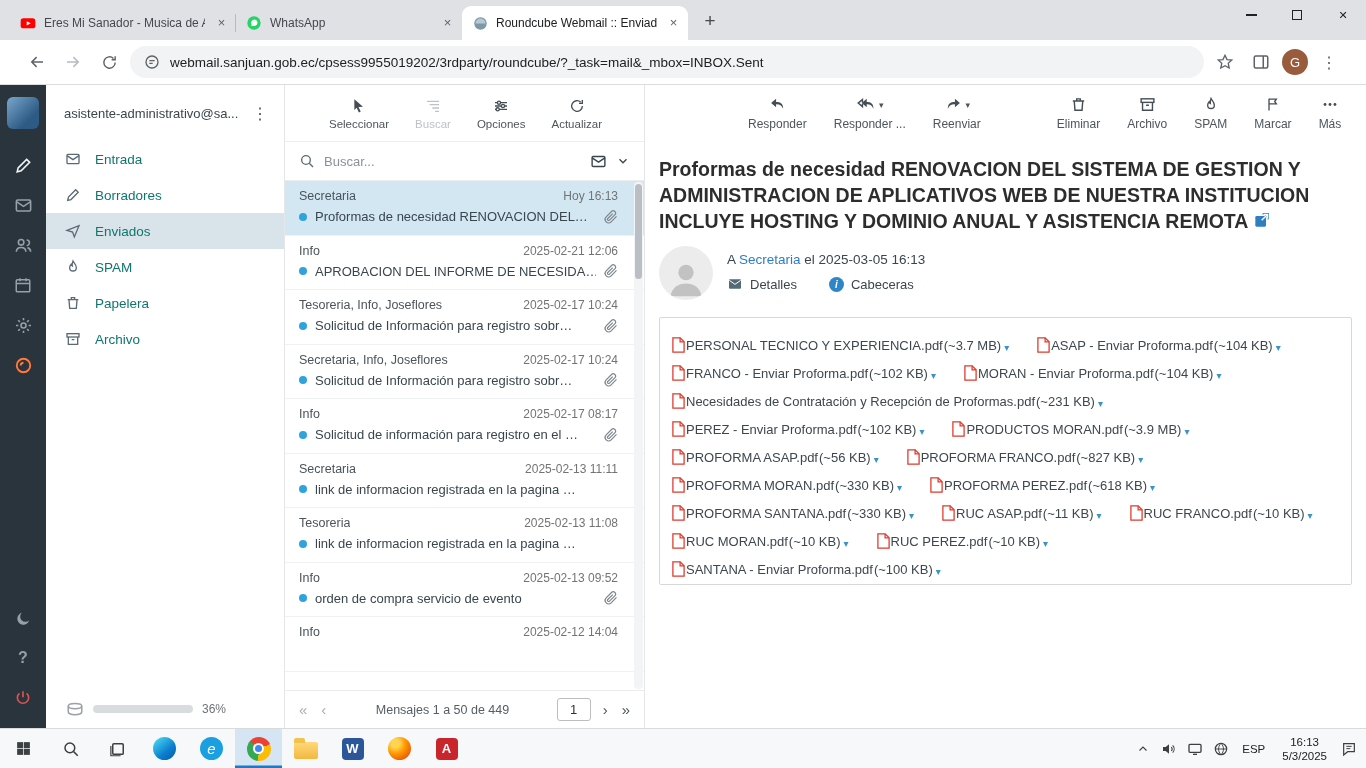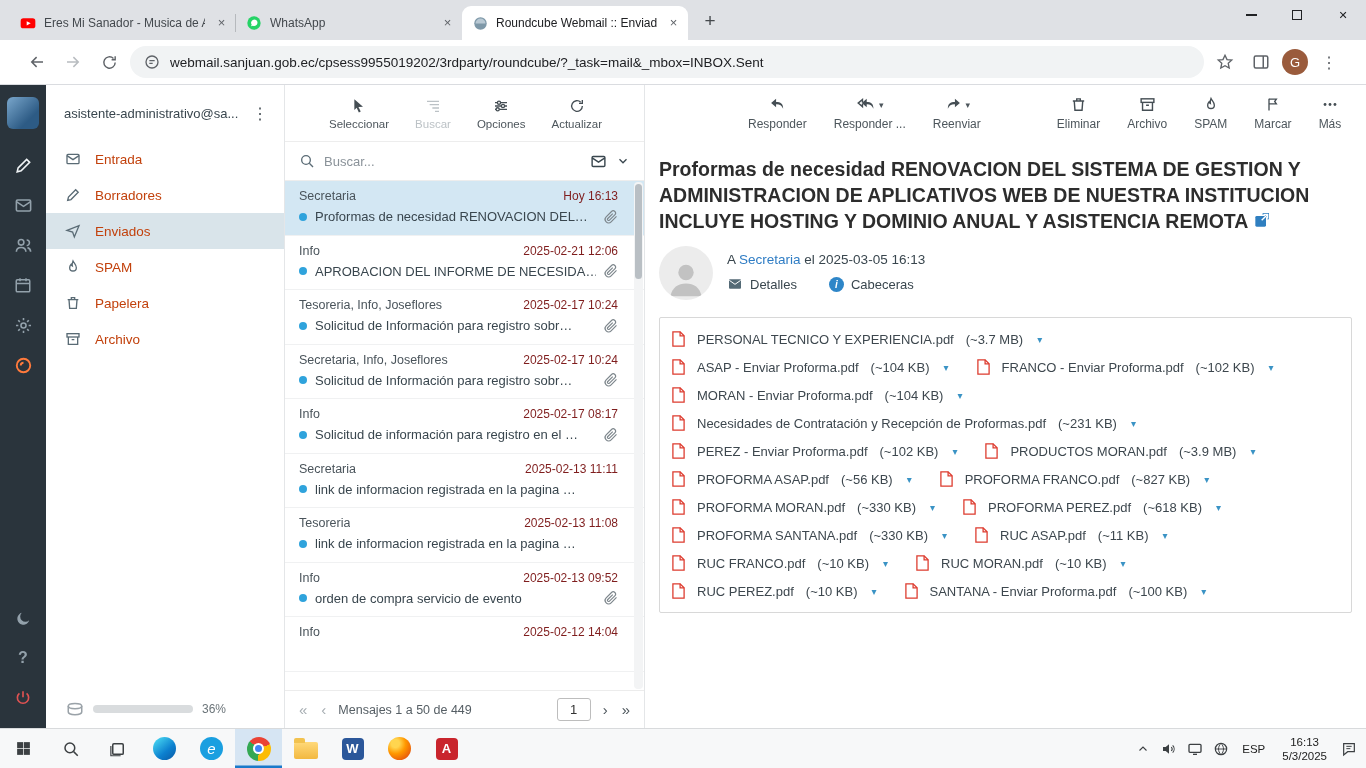--- a/index.html
+++ b/index.html
@@ -37,21 +37,21 @@
   .ns-ico.bright { color:#f0f4f6; }
   .ns-ico.orange { color:#ff7a3c; }
   .ns-spacer { flex:1; }
   .ns-ico.red { color:#e05252; }
 
   .folders-col { width:239px; background:#fff; border-right:1px solid #e4e6e8; display:flex; flex-direction:column; flex:none; }
   .account-row { height:56px; display:flex; align-items:center; padding:0 10px 0 18px; font-size:13px; color:#39464e; flex:none; }
   .account-name { flex:1; white-space:nowrap; overflow:hidden; }
   .kebab { color:#4d565c; font-size:16px; padding:0 6px; }
   .folder-list { flex:1; }
-  .folder { height:36px; display:flex; align-items:center; gap:13px; padding:0 19px; font-size:13.5px; color:#c2410c; }
+  .folder { height:36px; display:flex; align-items:center; gap:13px; padding:0 19px; font-size:13.5px; color:#0f766e; }
   .folder.selected { background:#d9e4ea; }
   .f-ico { width:17px; height:17px; color:#5a6b75; flex:none; display:flex; align-items:center; }
   .quota-row { height:38px; display:flex; align-items:center; gap:9px; padding:0 14px 0 20px; flex:none; }
   .quota-track { width:100px; height:8px; background:#d9dcde; border-radius:4px; overflow:hidden; }
   .quota-fill { height:100%; width:36%; background:#2f9fe0; border-radius:4px; }
   .quota-label { font-size:12px; color:#6b7479; }
   .disk-ico { color:#9aa2a8; display:flex; }
 
   .list-col { width:360px; border-right:1px solid #e4e6e8; display:flex; flex-direction:column; flex:none; position:relative; background:#fff; }
   .list-toolbar { height:56px; display:flex; align-items:center; gap:26px; padding:0 10px 0 44px; flex:none; }
@@ -61,33 +61,33 @@
   .search-row { height:40px; border-top:1px solid #ededed; border-bottom:1px solid #ededed; display:flex; align-items:center; gap:9px; padding:0 14px; flex:none; color:#5a6b75; }
   .search-input { flex:1; border:none; outline:none; background:transparent; font-size:13px; color:#39464e; font-family:inherit; min-width:0; }
   .search-input::placeholder { color:#8a9299; }
   .scope-ico { color:#39464e; display:flex; }
 
   .msg-list { flex:1; overflow:hidden; }
   .msg { height:54.5px; flex:none; padding:8px 26px 0 14px; border-bottom:1px solid #f0f1f2; position:relative; background:#fff; }
   .msg.selected { background:#d3e7f3; }
   .msg-top { display:flex; justify-content:space-between; align-items:baseline; }
   .msg-sender { font-size:12.5px; color:#4a545b; white-space:nowrap; overflow:hidden; }
-  .msg-date { font-size:12px; color:#7f1d1d; flex:none; margin-left:8px; }
+  .msg-date { font-size:12px; color:#737373; flex:none; margin-left:8px; }
   .msg-bottom { display:flex; align-items:center; gap:8px; margin-top:6px; }
   .dot { width:8px; height:8px; border-radius:50%; background:#2fa3dc; flex:none; }
   .msg-subject { flex:1; font-size:13px; color:#39464e; white-space:nowrap; overflow:hidden; }
   .clip { color:#7d868c; flex:none; display:flex; }
 
   .list-scrollbar { position:absolute; right:1px; top:97px; bottom:39px; width:9px; background:#f3f4f5; border-radius:4px; }
   .list-thumb { position:absolute; top:2px; left:1px; width:7px; height:95px; background:#b9bfc4; border-radius:4px; }
 
   .list-footer { height:38px; border-top:1px solid #ececec; display:flex; align-items:center; gap:10px; padding:0 12px; flex:none; font-size:12.5px; color:#555e64; }
   .pg-btn { font-size:15px; color:#4d565c; padding:0 2px; }
   .pg-btn.dis { color:#a6adb2; }
-  .pg-label { flex:1; }
+  .pg-label { flex:1; text-align:center; }
   .page-input { width:34px; height:23px; border:1px solid #bdbdbd; border-radius:3px; text-align:center; font-size:13px; color:#333; font-family:inherit; }
 
   .view-col { flex:1; display:flex; flex-direction:column; min-width:0; background:#fff; }
   .view-toolbar { height:56px; display:flex; align-items:center; gap:27px; padding-left:103px; flex:none; }
   .vt-btn { display:flex; flex-direction:column; align-items:center; gap:3px; font-size:12px; color:#4d565c; }
   .vt-ico { height:18px; display:flex; align-items:center; gap:3px; }
   .vt-caret { font-size:9px; color:#4d565c; }
   .vt-gap { width:22px; }
 
   .subject-wrap { padding:15px 20px 6px 14px; display:block; }
@@ -99,21 +99,21 @@
   .p-avatar { width:54px; height:54px; border-radius:50%; background:#ececec; overflow:hidden; display:flex; align-items:flex-end; justify-content:center; flex:none; }
   .from-meta { padding-top:6px; }
   .from-line { font-size:13.5px; color:#39464e; }
   .from-link { color:#2e7cc4; }
   .meta-actions { display:flex; gap:32px; margin-top:9px; align-items:center; }
   .meta-btn { display:flex; align-items:center; gap:7px; font-size:13px; color:#39464e; }
   .env-dark { color:#546a76; display:flex; }
   .info-ico { width:15px; height:15px; border-radius:50%; background:#2e86c8; color:#fff; font-size:10px; font-style:italic; font-weight:bold; display:flex; align-items:center; justify-content:center; }
 
   .attach-box { margin:17px 14px 0 14px; border:1px solid #d8d8d8; border-radius:2px; padding:7px 12px; display:flex; flex-wrap:wrap; column-gap:28px; max-width:696px; }
-  .attach-item { display:inline-flex; align-items:center; gap:12px; height:28px; white-space:nowrap; }
+  .attach-item { display:inline-flex; align-items:flex-end; gap:1px; height:28px; white-space:nowrap; }
   .attach-name, .attach-size { font-size:13px; color:#3d474e; }
   .attach-caret { color:#3a93c5; font-size:10px; margin-left:2px; }
   .pdf-ico { display:flex; flex:none; }
 
   .mail-body { padding:22px 20px 0 14px; font-family:"DejaVu Sans Mono","Liberation Mono",monospace; font-size:12px; line-height:19.5px; color:#303030; max-width:712px; }
 
   
   .taskbar { height:40px; background:#f7f8f9; border-top:1px solid #d8dadc; display:flex; align-items:stretch; flex:none; }
   .tk-cell { width:47px; display:flex; align-items:center; justify-content:center; flex:none; }
   .tk-cell.active { background:#d6e5f3; box-shadow:inset 0 -2.5px 0 #1979ca; }

